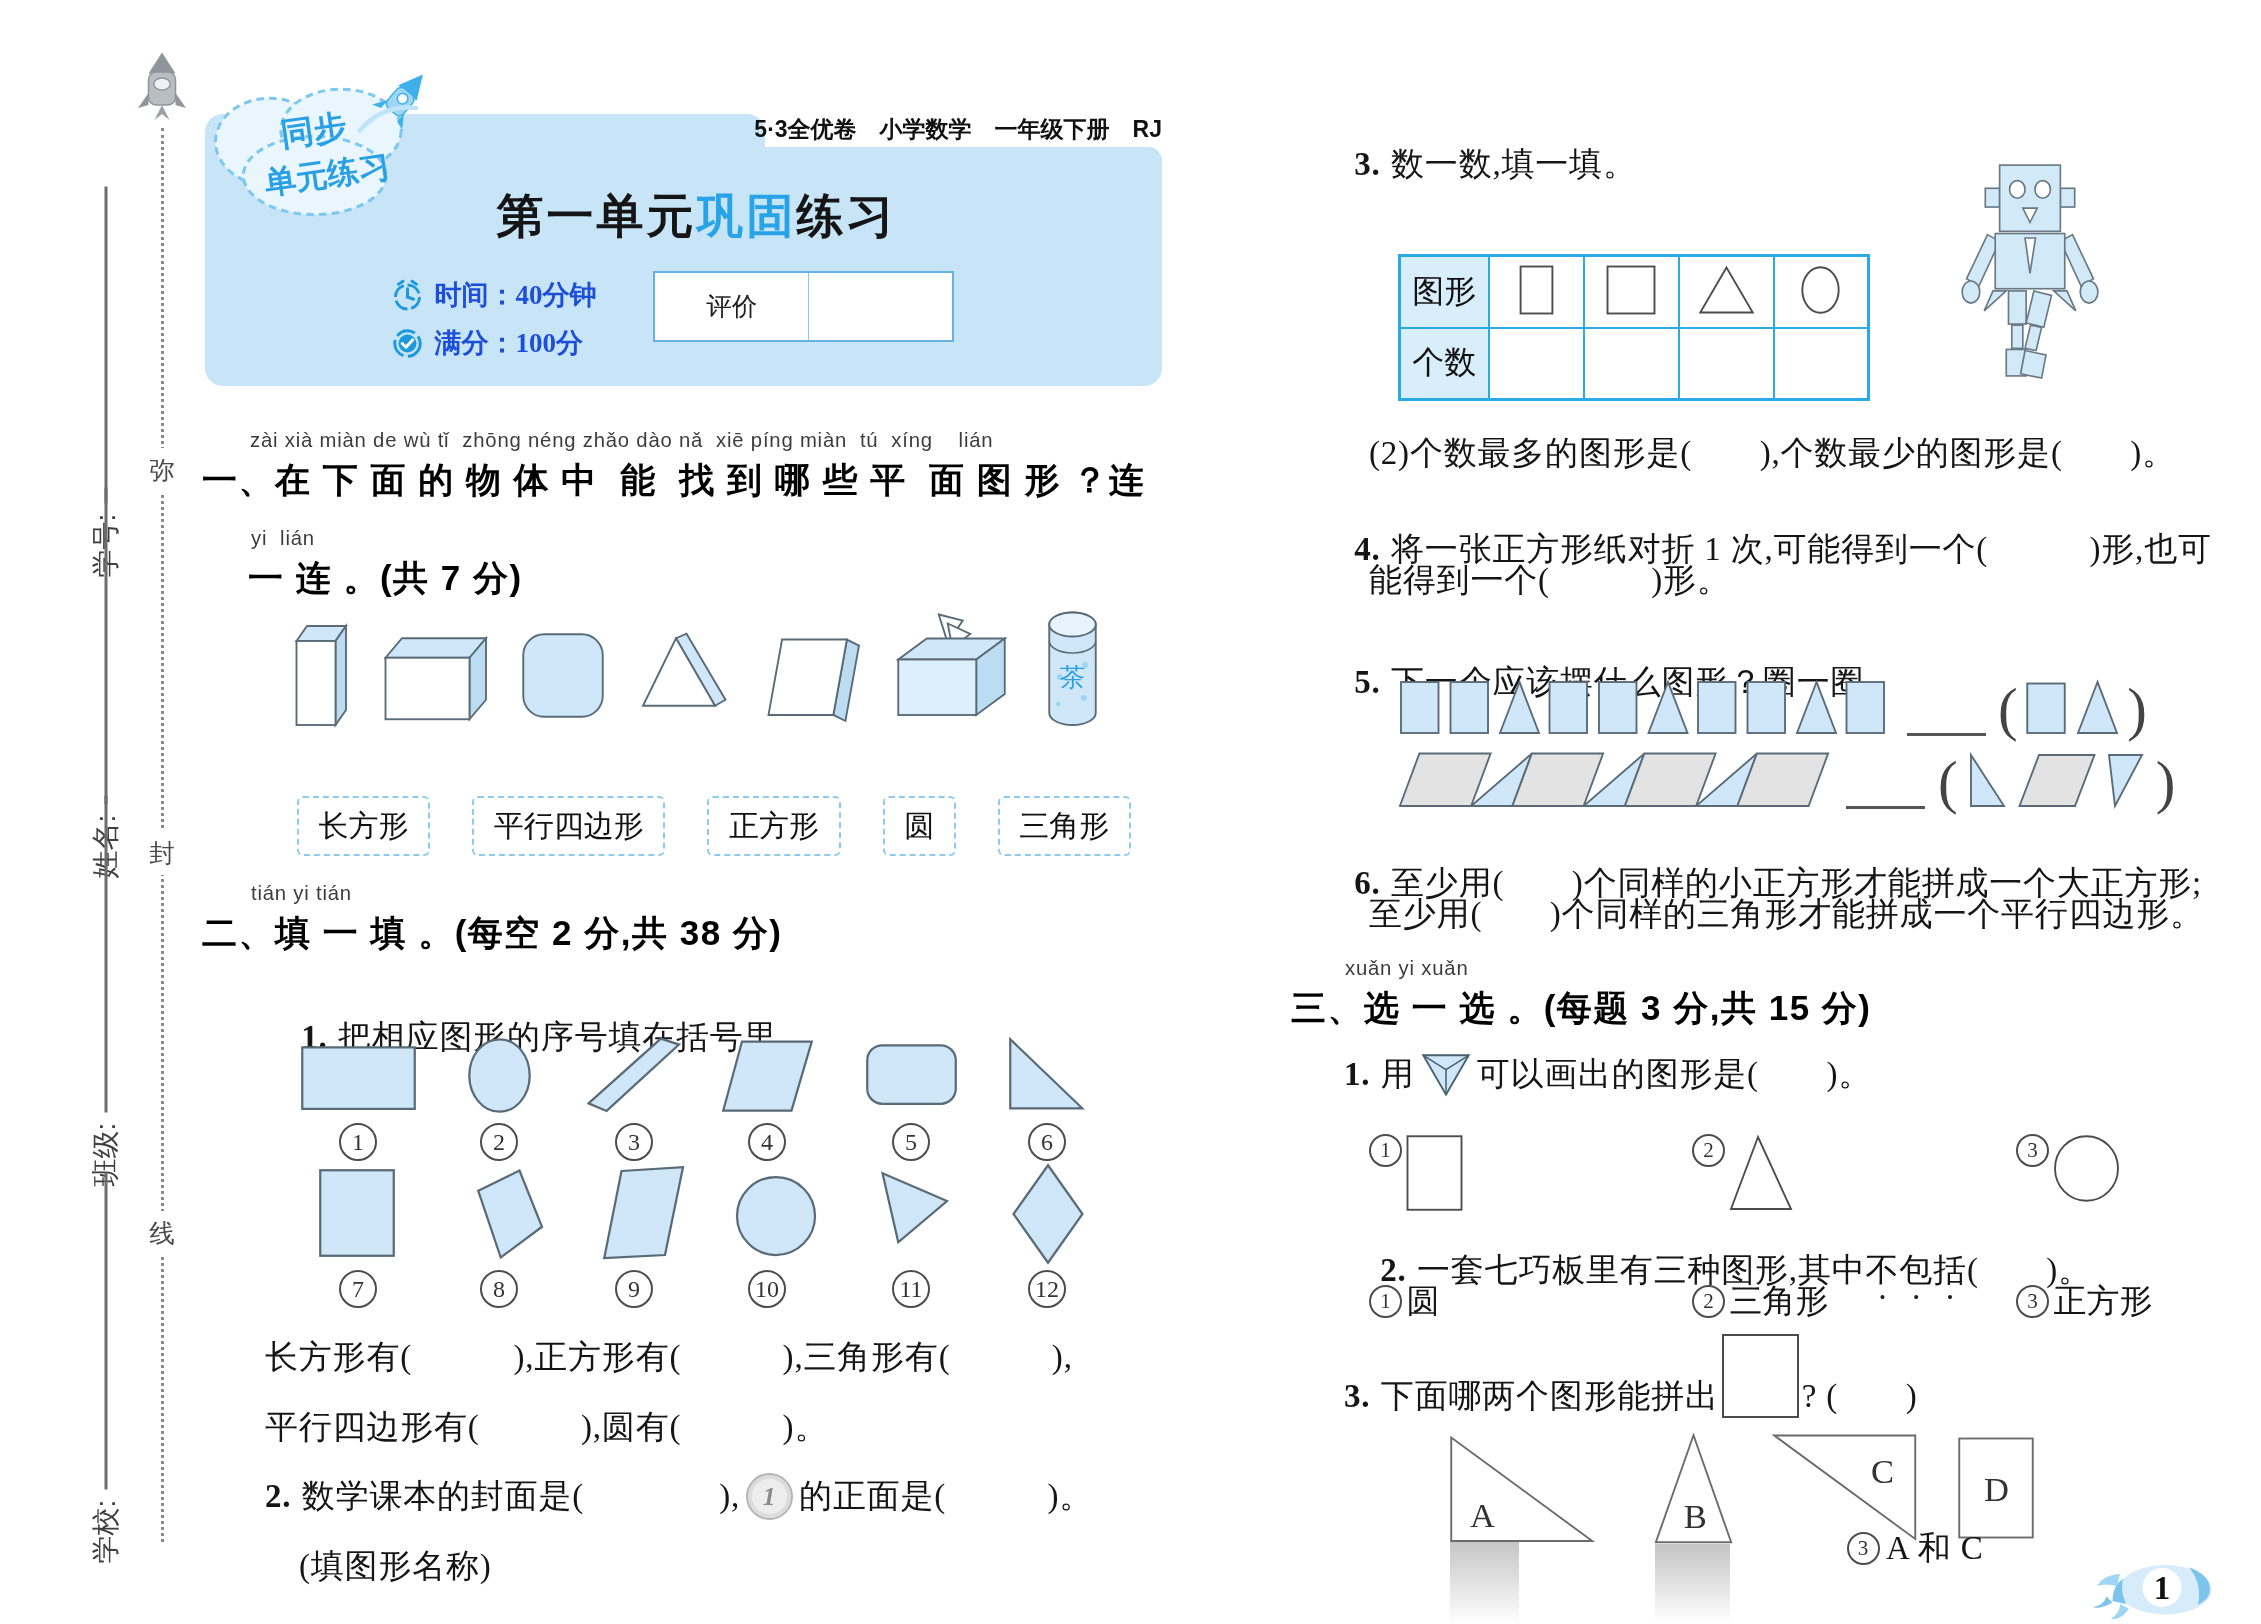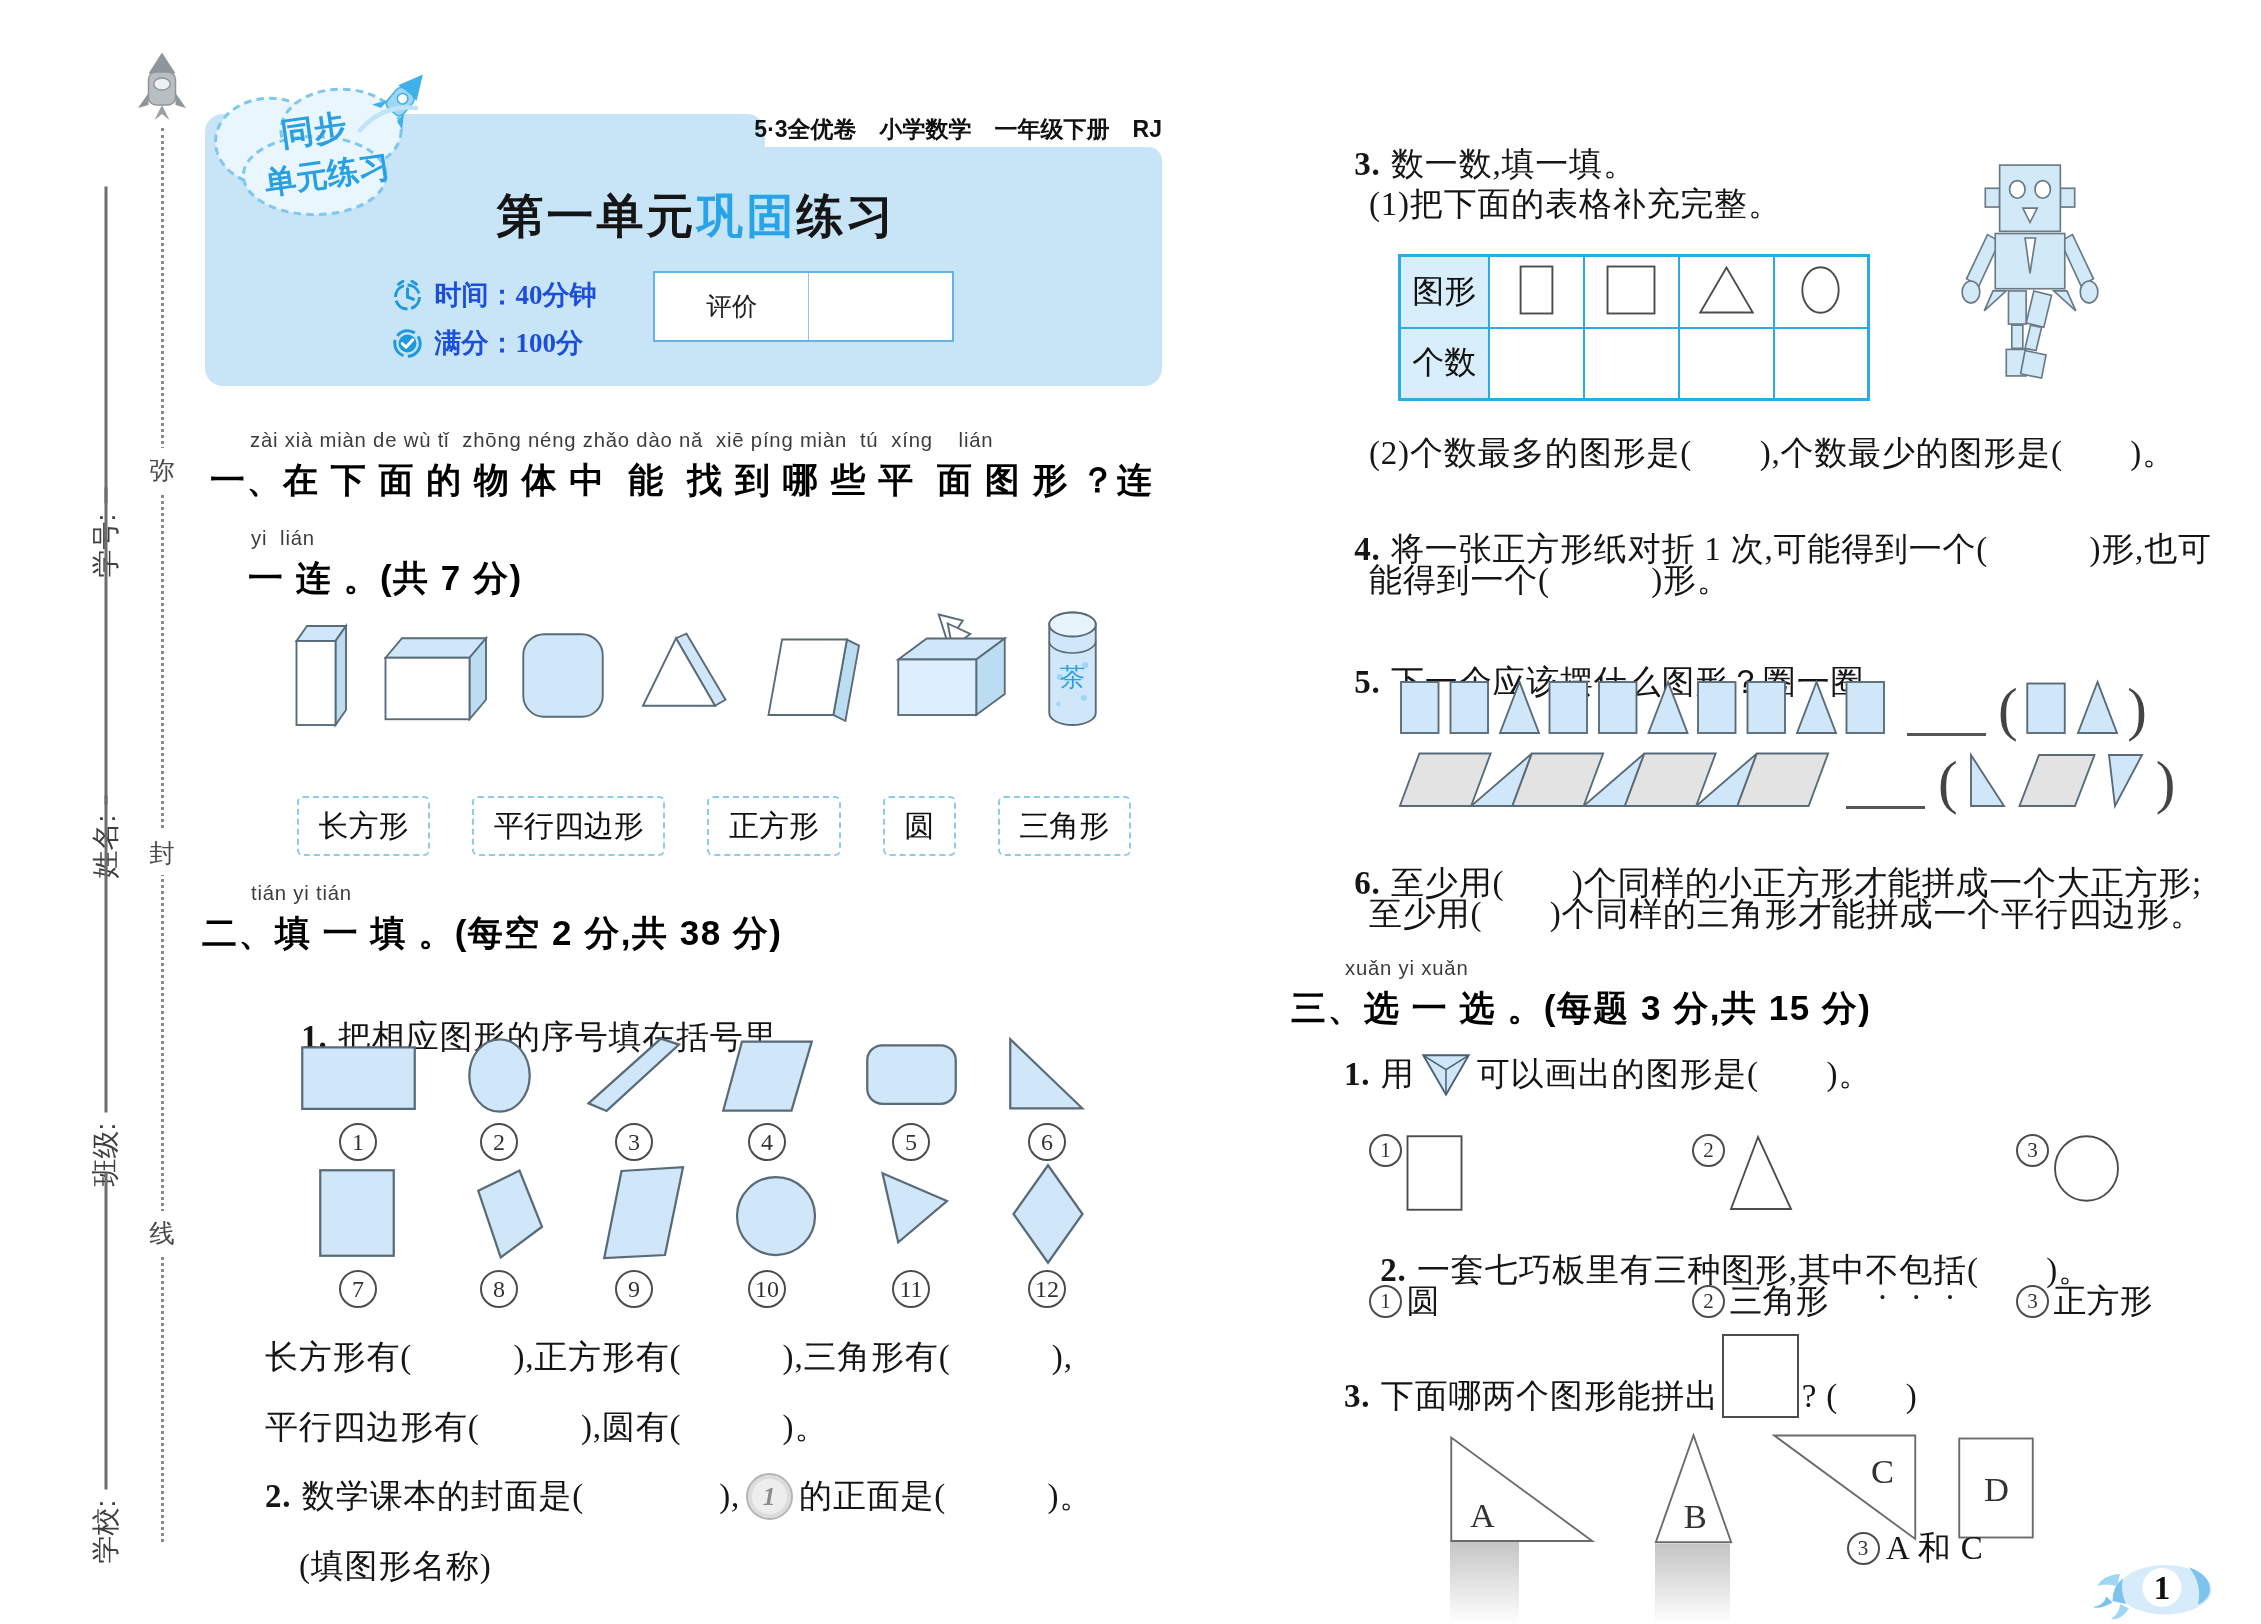--- a/index.html
+++ b/index.html
@@ -131,21 +131,21 @@
     </svg>
     <span>满分：100分</span>
   </div>
 
   <div class="abs evalbox" style="left:653px;top:271px;width:301px;height:71px;">
     <div class="cell1">评价</div>
     <div style="flex:1;"></div>
   </div>
 
   <div class="abs pinyin" style="left:250px;top:429px;">zài xià miàn de wù tǐ  zhōng néng zhǎo dào nǎ  xiē píng miàn  tú  xíng    lián</div>
-  <div class="abs hline" style="left:210px;top:457px;">一、在 下 面 的 物 体 中  能  找 到 哪 些 平  面 图 形 ？连</div>
+  <div class="abs hline" style="left:202px;top:457px;">一、在 下 面 的 物 体 中  能  找 到 哪 些 平  面 图 形 ？连</div>
   <div class="abs pinyin" style="left:251px;top:527px;">yi  lián</div>
   <div class="abs hline" style="left:248px;top:555px;">一 连 。(共 7 分)</div>
 
   <div class="abs" style="left:286px;top:602px;width:850px;height:150px;">
     <svg class="abs" style="left:9px;top:21px;" width="54" height="105" viewBox="0 0 72 140">
       <polygon points="2,24 16,4 68,4 54,24" fill="#cfe7f8" stroke="#5a6b78" stroke-width="2.5"></polygon>
       <polygon points="54,24 68,4 68,116 54,136" fill="#bcdcf2" stroke="#5a6b78" stroke-width="2.5"></polygon>
       <rect x="2" y="24" width="52" height="112" fill="#ffffff" stroke="#5a6b78" stroke-width="2.5"></rect>
     </svg>
     <svg class="abs" style="left:98px;top:33px;" width="105" height="89" viewBox="0 0 140 118">
@@ -261,21 +261,20 @@
     <span style="display:inline-flex;align-items:center;justify-content:center;width:47px;height:47px;border-radius:50%;background:#ededed;border:2.3px solid #b5b5b5;box-shadow:inset 0 0 0 3.8px #dcdcdc;margin:0 6px;">
       <i style="font-style:italic;font-weight:bold;font-size:25.6px;color:#8a8a8a;">1</i>
     </span>
     <span>的正面是(　　　)。</span>
   </div>
   <div class="abs qtext" style="left:299px;top:1544px;">(填图形名称)</div>
 
   <div class="abs qtext" style="left:1318px;top:105px;">
     <span class="qnum">3.</span><span>数一数,填一填。</span>
   </div>
-  <div class="abs qtext" style="left:1369px;top:182px;">(1)把下面的表格补充完整。</div>
 
   <table class="cnt abs" style="left:1398px;top:254px;">
     <tbody>
         <tr>
       <td class="lab">图形</td>
       <td><svg width="35" height="50" viewBox="0 0 46 66">
               <rect x="2" y="2" width="42" height="62" fill="none" stroke="#4c4c4c" stroke-width="2.5"></rect>
             </svg></td>
       <td><svg width="50" height="50" viewBox="0 0 66 66">
               <rect x="2" y="2" width="62" height="62" fill="none" stroke="#4c4c4c" stroke-width="2.5"></rect>

